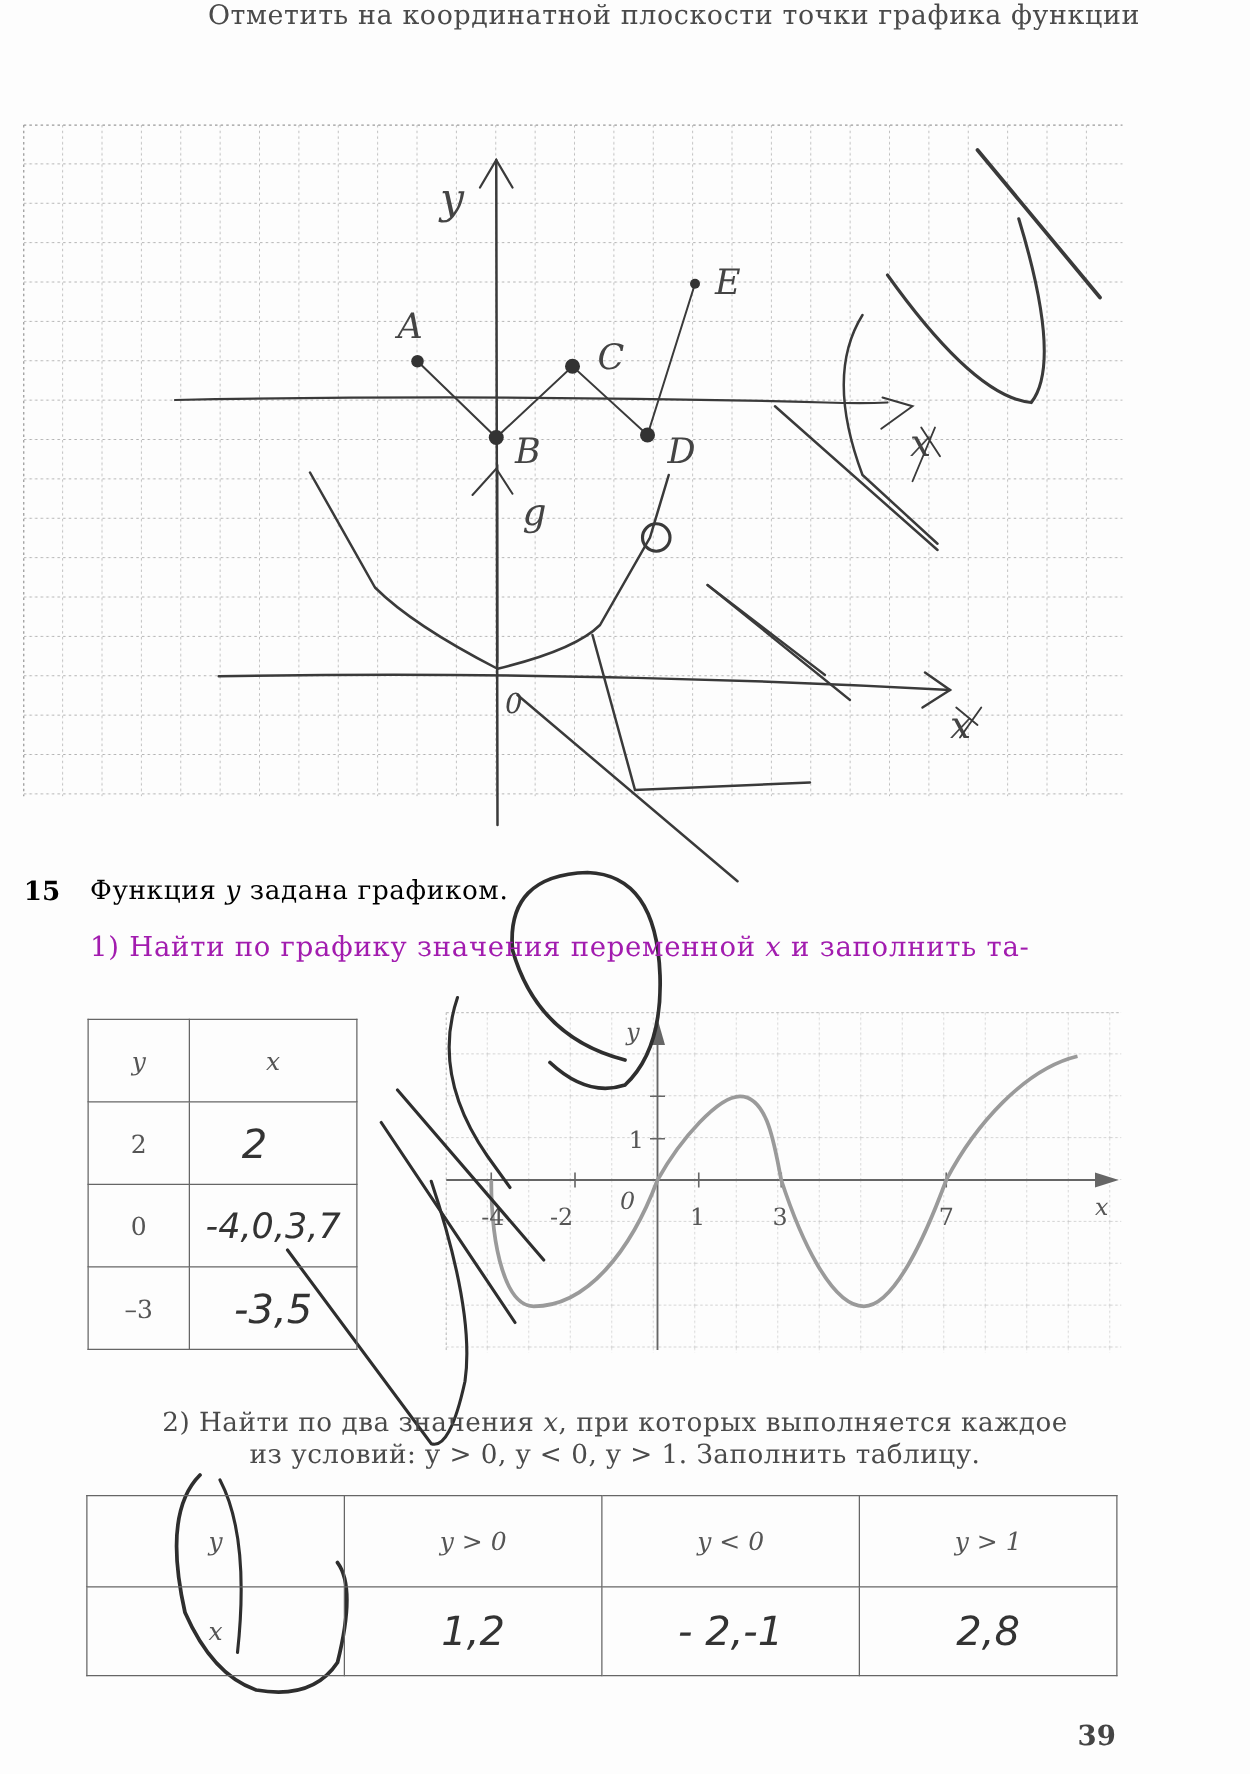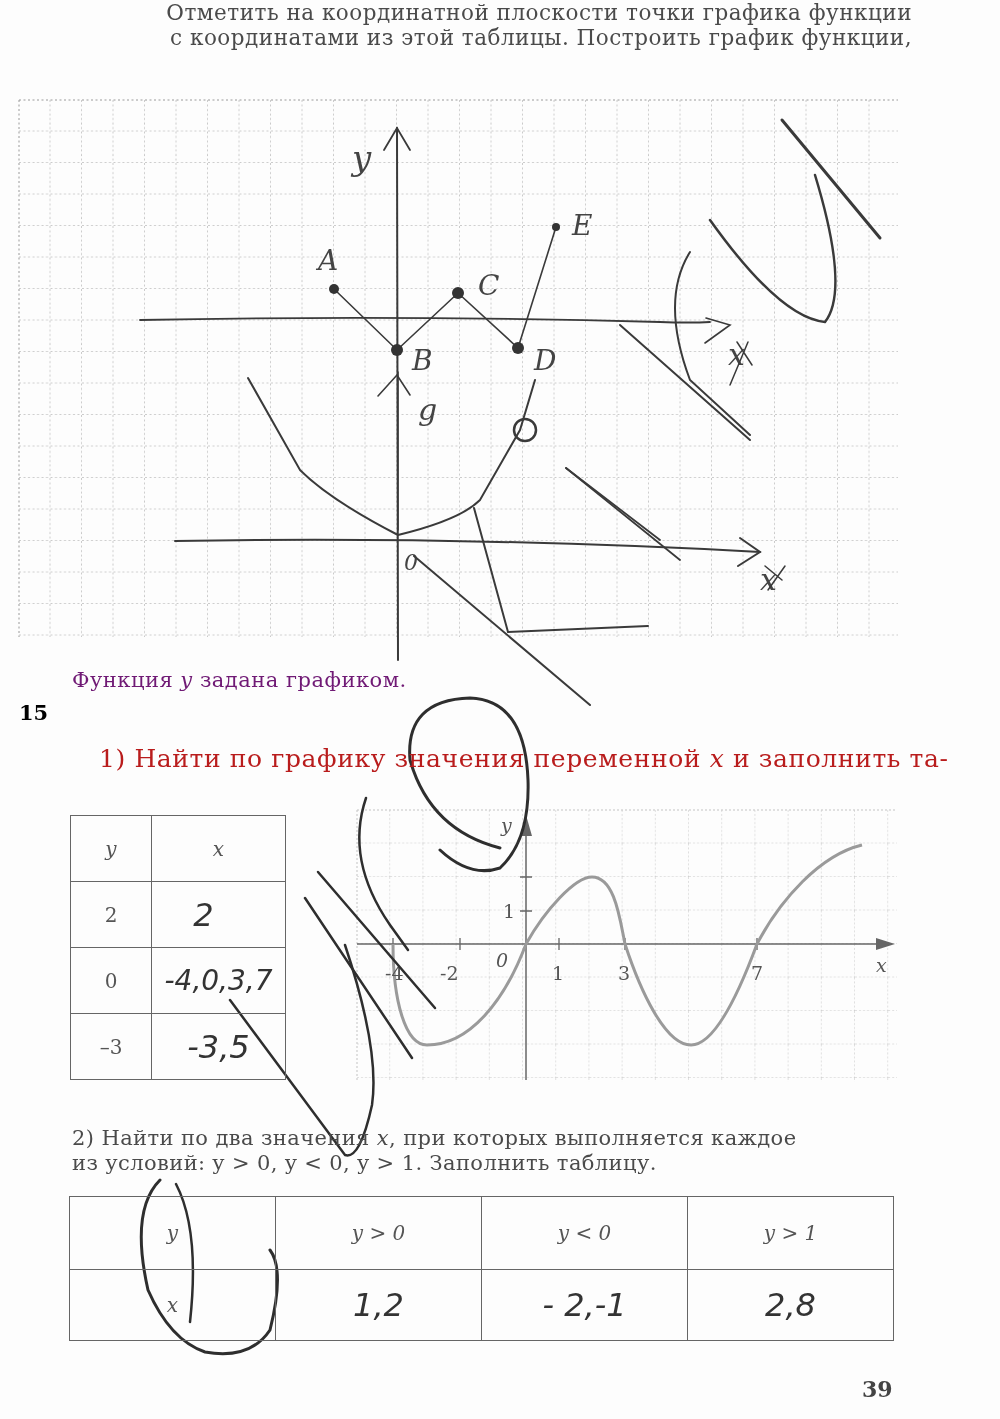--- a/index.html
+++ b/index.html
@@ -12,23 +12,23 @@
   .abs { position: absolute; }
   .intro {
     left: 72px; top: 0px; width: 840px;
     font-size: 21.5px; line-height: 25px; letter-spacing: 0.5px;
     color: #4a4a4a;
     text-align: right;
   }
   .intro div { white-space: nowrap; }
   svg { position: absolute; left: 0; top: 0; }
   .task-num { left: 19px; top: 700px; font-size: 21px; font-weight: bold; color: #000000; }
-  .task-title { left: 72px; top: 668px; font-size: 21px; letter-spacing: 0.5px; color: #701a75; white-space: nowrap; }
-  .sub1 { left: 72px; top: 746px; font-size: 25px; line-height: 25px; letter-spacing: 0.6px; color: #b91c1c; width: 830px; margin-left: 27px; }
-  .sub2 { left: 72px; top: 1126px; font-size: 21px; line-height: 25px; letter-spacing: 0.4px; color: #4a4a4a; width: 840px; }
+  .task-title { left: 72px; top: 700px; font-size: 21px; letter-spacing: 0.5px; color: #000000; white-space: nowrap; }
+  .sub1 { left: 72px; top: 746px; font-size: 22px; line-height: 25px; letter-spacing: 0.6px; color: #a21caf; width: 830px; }
+  .sub2 { left: 72px; top: 1126px; font-size: 21px; line-height: 25px; letter-spacing: 0.4px; color: #4a4a4a; width: 840px; text-align: center; }
   .sub1 div, .sub2 div { white-space: nowrap; }
   i.v { font-style: italic; }
   table.t1 {
     position: absolute; left: 70px; top: 815px; border-collapse: collapse;
   }
   table.t1 td {
     border: 1.5px solid #666; text-align: center; font-size: 20px; color: #555; height: 65px; padding: 0;
   }
   table.t1 td.c1 { width: 80px; }
   table.t1 td.c2 { width: 133px; }
@@ -47,21 +47,20 @@
     font-style: italic; color: #333; font-size: 32px; font-weight: 300;
   }
   .pagenum { left: 862px; top: 1376px; font-size: 22px; font-weight: bold; color: #444; text-align: center; }
   .lbl { font-family: "DejaVu Serif", serif; fill: #444; }
 </style>
 </head>
 <body>
 
 <div class="abs intro">
   <div>Отметить на координатной плоскости точки графика функции</div>
-  <div>с координатами из этой таблицы. Построить график функции,</div>
 </div>
 
 <svg width="1000" height="1419">
   <defs>
     <pattern id="g1" x="19" y="100" width="31.5" height="31.5" patternUnits="userSpaceOnUse">
       <path d="M31.5 0 V31.5 M0 31.5 H31.5" stroke="#9a9a9a" stroke-width="1" stroke-dasharray="2,2.5" fill="none"></path>
     </pattern>
     <pattern id="g2" x="357" y="810" width="33.2" height="33.5" patternUnits="userSpaceOnUse">
       <path d="M33.2 0 V33.5 M0 33.5 H33.2" stroke="#c3c3c3" stroke-width="1" stroke-dasharray="2,2" fill="none"></path>
     </pattern>

